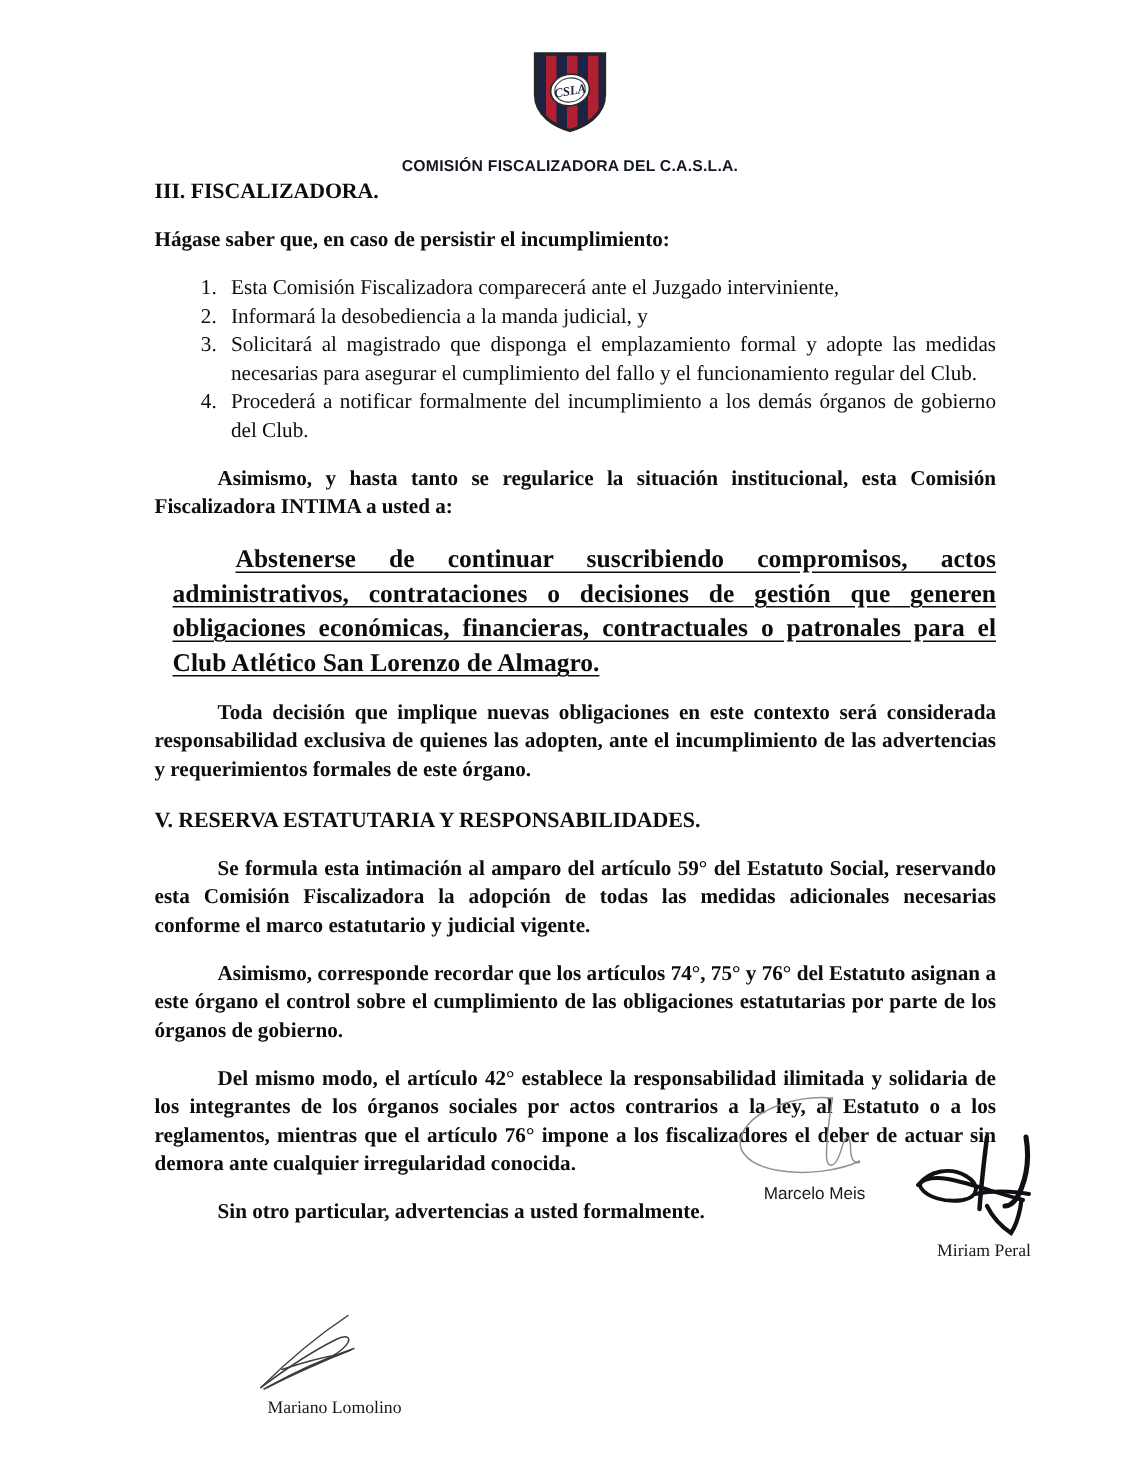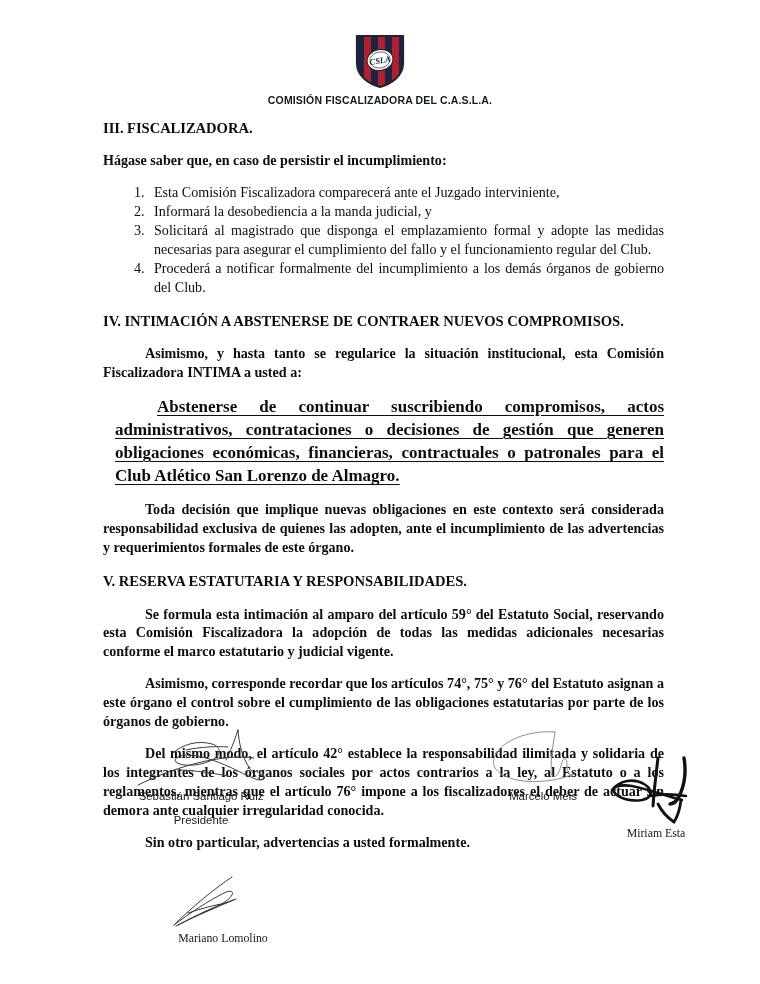--- a/index.html
+++ b/index.html
@@ -23,21 +23,21 @@
     padding-top: 33px;
     text-align: center;
   }
   .crest {
     display: block;
     margin: 0 auto;
     width: 52px;
     height: 56px;
   }
   .org-caption {
-    margin-top: 5px;
+    margin-top: 16px;
     font-family: "Liberation Sans", "DejaVu Sans", sans-serif;
     font-weight: bold;
     font-size: 10.5px;
     letter-spacing: 0.15px;
     color: #131722;
     text-align: center;
   }
 
   
   .content {
@@ -168,57 +168,40 @@
 
     <p class="body-par no-indent">Hágase saber que, en caso de persistir el incumplimiento:</p>
 
     <ol class="numbered">
       <li>Esta Comisión Fiscalizadora comparecerá ante el Juzgado interviniente,</li>
       <li>Informará la desobediencia a la manda judicial, y</li>
       <li>Solicitará al magistrado que disponga el emplazamiento formal y adopte las medidas necesarias para asegurar el cumplimiento del fallo y el funcionamiento regular del Club.</li>
       <li>Procederá a notificar formalmente del incumplimiento a los demás órganos de gobierno del Club.</li>
     </ol>
 
-    <h2 class="section-heading tight-top">IV. INTIMACIÓN A ABSTENERSE DE CONTRAER NUEVOS COMPROMISOS.</h2>
 
     <p class="body-par indent">Asimismo, y hasta tanto se regularice la situación institucional, esta Comisión Fiscalizadora INTIMA a usted a:</p>
 
     <p class="emphatic">Abstenerse de continuar suscribiendo compromisos, actos administrativos, contrataciones o decisiones de gestión que generen obligaciones económicas, financieras, contractuales o patronales para el Club Atlético San Lorenzo de Almagro.</p>
 
     <p class="body-par indent">Toda decisión que implique nuevas obligaciones en este contexto será considerada responsabilidad exclusiva de quienes las adopten, ante el incumplimiento de las advertencias y requerimientos formales de este órgano.</p>
 
     <h2 class="section-heading tight-top">V. RESERVA ESTATUTARIA Y RESPONSABILIDADES.</h2>
 
     <p class="body-par indent">Se formula esta intimación al amparo del artículo 59° del Estatuto Social, reservando esta Comisión Fiscalizadora la adopción de todas las medidas adicionales necesarias conforme el marco estatutario y judicial vigente.</p>
 
     <p class="body-par indent">Asimismo, corresponde recordar que los artículos 74°, 75° y 76° del Estatuto asignan a este órgano el control sobre el cumplimiento de las obligaciones estatutarias por parte de los órganos de gobierno.</p>
 
     <p class="body-par indent">Del mismo modo, el artículo 42° establece la responsabilidad ilimitada y solidaria de los integrantes de los órganos sociales por actos contrarios a la ley, al Estatuto o a los reglamentos, mientras que el artículo 76° impone a los fiscalizadores el deber de actuar sin demora ante cualquier irregularidad conocida.</p>
 
     <p class="body-par indent">Sin otro particular, advertencias a usted formalmente.</p>
   </div>
 
   <div class="sig-area">
 
-    <div class="sig-block sig-1">
-      <svg class="sig-ink" width="150" height="62" viewBox="0 0 150 62" aria-hidden="true">
-        <g fill="none" stroke="#3c3c42" stroke-width="1" stroke-linecap="round">
-          <path d="M112,2 C113,16 116,26 120,34 C124,42 128,46 130,48"></path>
-          <path d="M112,2 C108,14 104,24 100,32"></path>
-          <path d="M46,26 C56,16 72,12 86,16 C96,19 96,28 84,33 C70,39 54,38 50,34
-                   C47,31 52,27 62,27 C76,27 96,35 112,43 C124,49 131,52 134,52
-                   C138,52 139,48 136,44"></path>
-          <path d="M12,57 C30,48 56,38 80,33 C100,29 116,28 128,30"></path>
-          <path d="M60,22 C74,19 90,18 102,19"></path>
-          <path d="M52,42 C66,42 86,45 102,48"></path>
-        </g>
-      </svg>
-      <div class="sig-name">Sebastián Santiago Ruiz</div>
-      <div class="sig-role">Presidente</div>
-    </div>
 
 
     <div class="sig-block sig-3">
       <svg class="sig-ink" width="120" height="62" viewBox="0 0 120 62" aria-hidden="true">
         <g fill="none" stroke="#8f8f98" stroke-width="1" stroke-linecap="round">
           <path d="M72,4 C50,2 24,10 14,24 C5,37 14,48 34,52 C54,56 78,52 90,46"></path>
           <path d="M72,4 C70,16 68,30 68,42 C68,48 70,50 73,48 C77,45 78,36 80,32
                    C82,29 84,31 84,37 C84,44 86,48 90,47"></path>
         </g>
       </svg>
@@ -229,21 +212,21 @@
       <svg class="sig-ink" width="100" height="70" viewBox="0 0 100 70" aria-hidden="true">
         <g fill="none" stroke="#111115" stroke-linecap="round">
           <path d="M52,2 C50,18 48,36 47,50" stroke-width="3"></path>
           <path d="M78,2 C80,14 79,26 75,36 C72,44 68,48 64,48" stroke-width="3.4"></path>
           <path d="M6,34 C14,24 28,22 38,28 C48,34 46,42 36,44 C24,46 12,42 8,36
                    C5,31 14,28 26,30 C42,33 60,40 76,44" stroke-width="2.6"></path>
           <path d="M44,40 C54,38 68,38 80,40" stroke-width="2.6"></path>
           <path d="M52,48 C56,56 62,62 68,66 C72,60 74,52 75,44" stroke-width="2.8"></path>
         </g>
       </svg>
-      <div class="sig-name serif-name">Miriam Esta</div>
+      <div class="sig-name serif-name">Miriam Peral</div>
     </div>
 
     <div class="sig-block sig-5">
       <svg class="sig-ink" width="130" height="58" viewBox="0 0 130 58" aria-hidden="true">
         <g fill="none" stroke="#3b3b42" stroke-width="1" stroke-linecap="round">
           <path d="M16,52 C34,34 56,16 74,4"></path>
           <path d="M16,52 C32,40 50,28 66,20 C72,17 76,18 74,22 C71,28 56,36 44,40"></path>
           <path d="M20,52 C38,42 60,32 78,26"></path>
           <path d="M18,53 C36,44 58,34 76,27"></path>
           <path d="M30,40 C42,36 56,32 68,30"></path>

